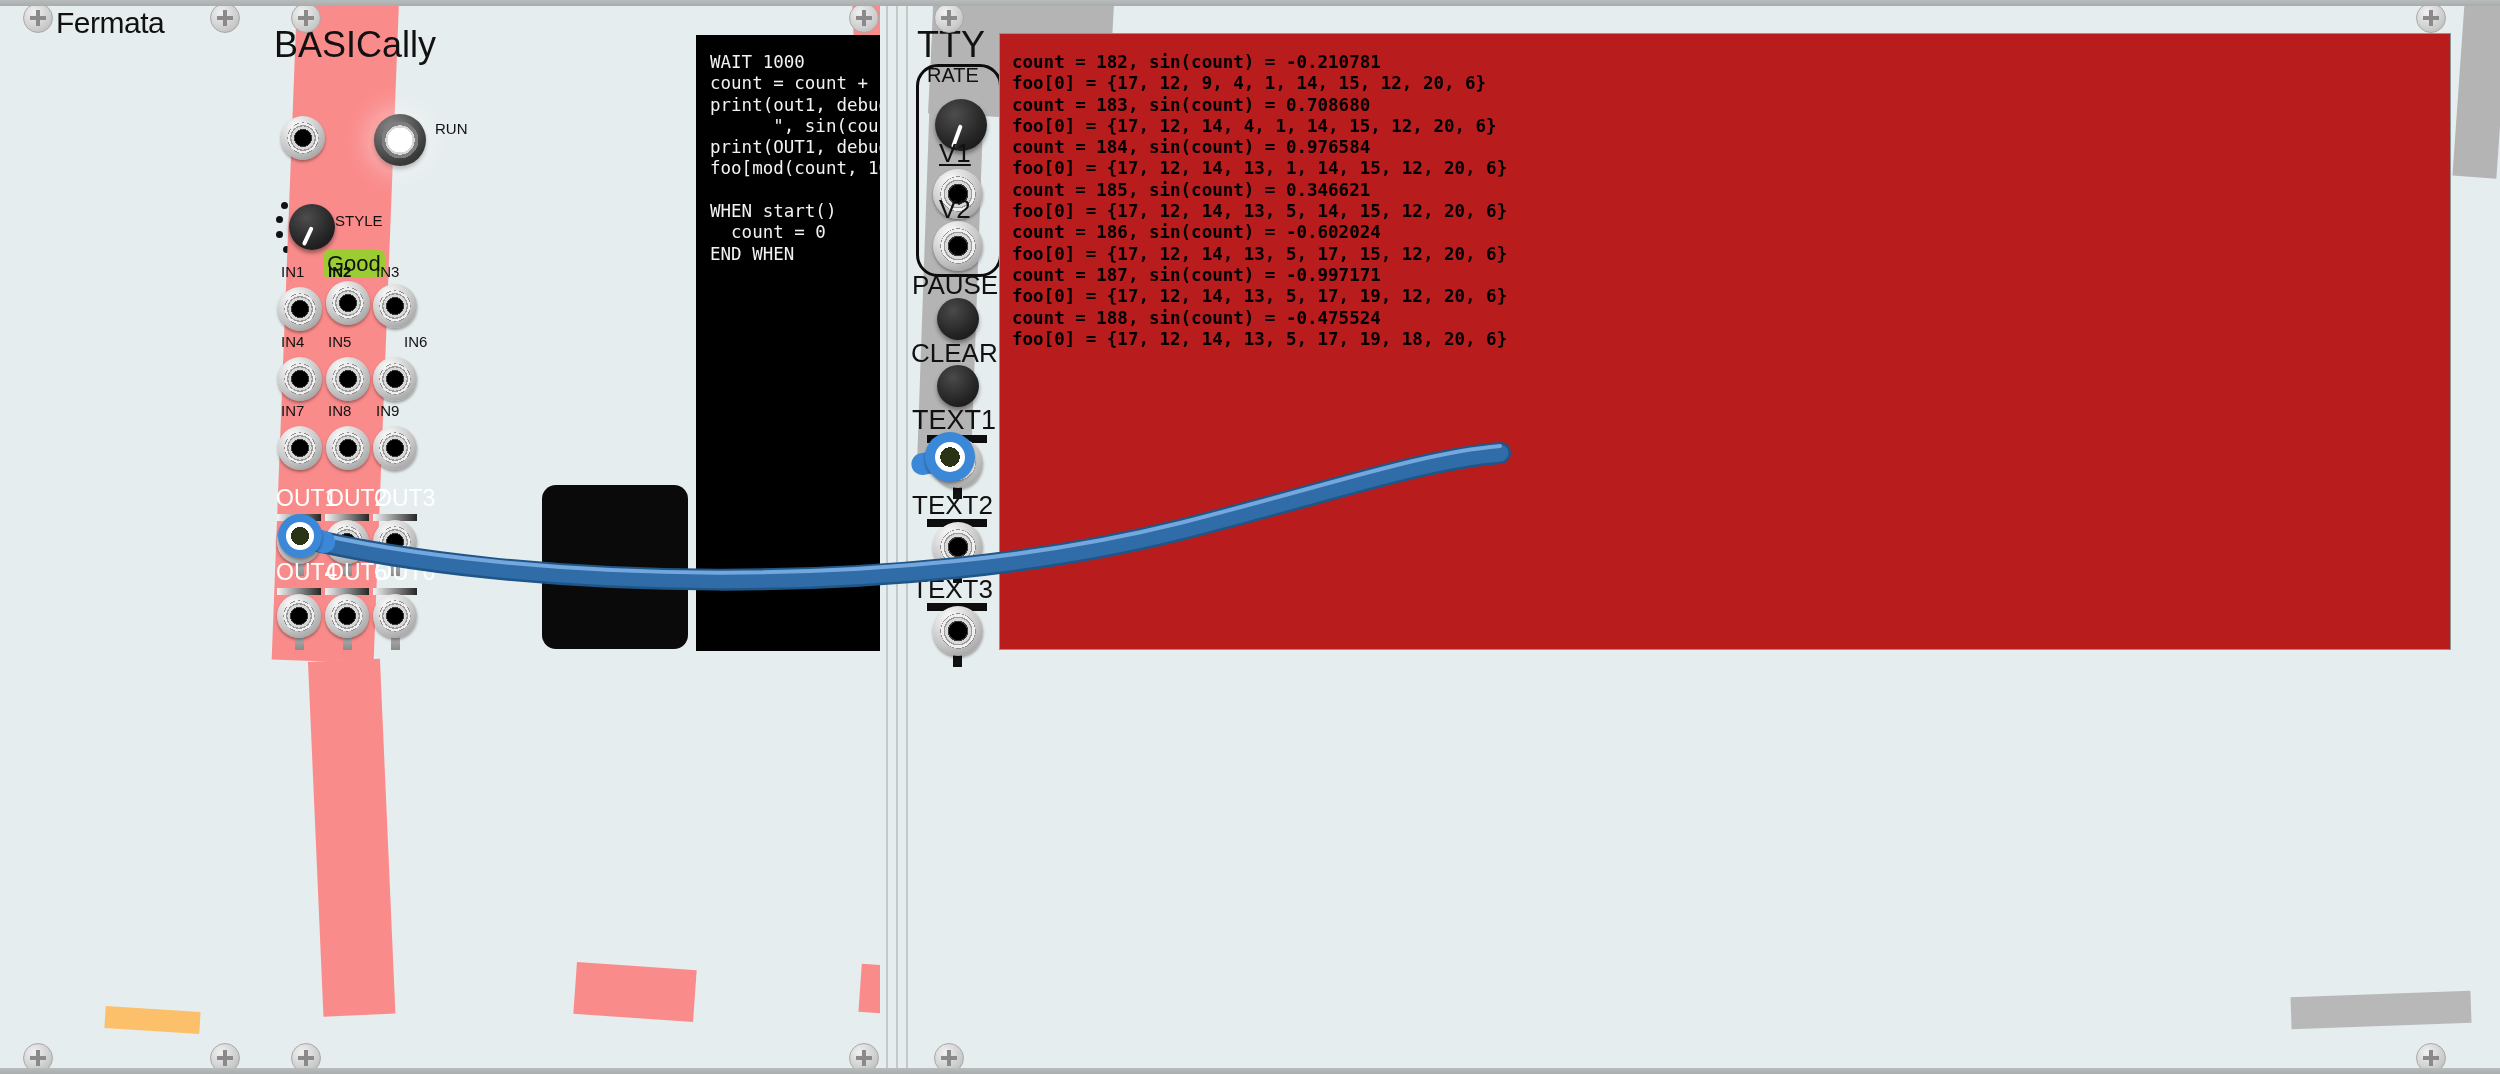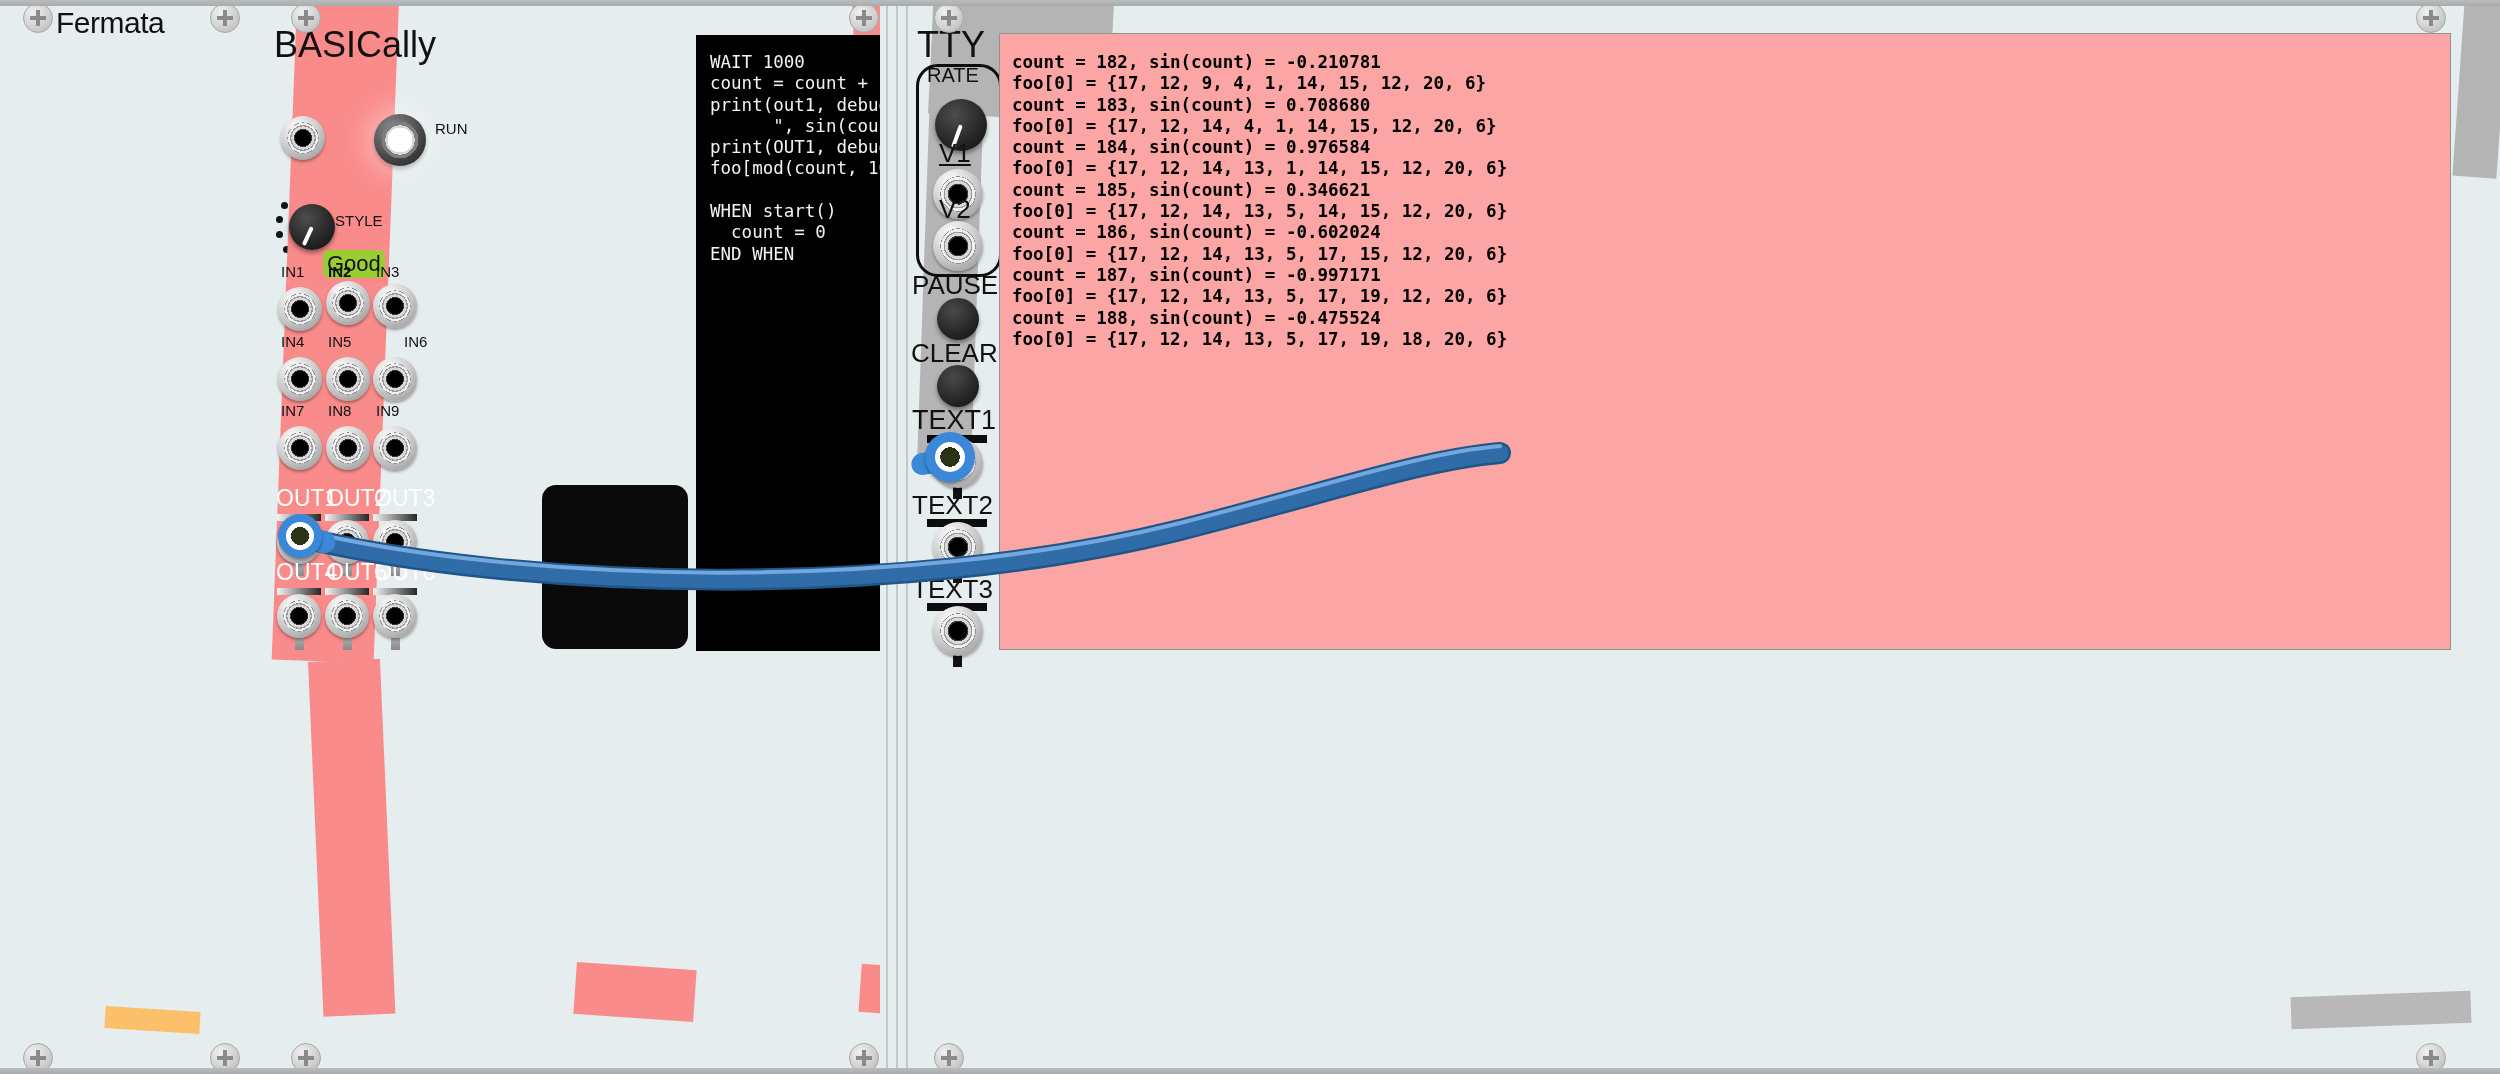--- a/index.html
+++ b/index.html
@@ -208,21 +208,21 @@
   }
   #ratebox {
     position: absolute; left: 5px; top: 58px;
     width: 80px; height: 207px;
     border: 3px solid #0d0d0d; border-radius: 22px;
     z-index: 21;
   }
   #tty-screen {
     position: absolute; left: 88px; top: 27px;
     width: 1452px; height: 617px;
-    background: #fca5a5; border: 1px solid #8d9494;
+    background: #b91c1c; border: 1px solid #8d9494;
     z-index: 25; overflow: hidden;
     box-sizing: border-box;
   }
   #tty-screen pre {
     margin: 0; padding: 18px 12px;
     color: #000;
     font-family: "DejaVu Sans Mono", monospace;
     font-size: 17.5px;
     line-height: 21.3px;
     font-weight: bold;

